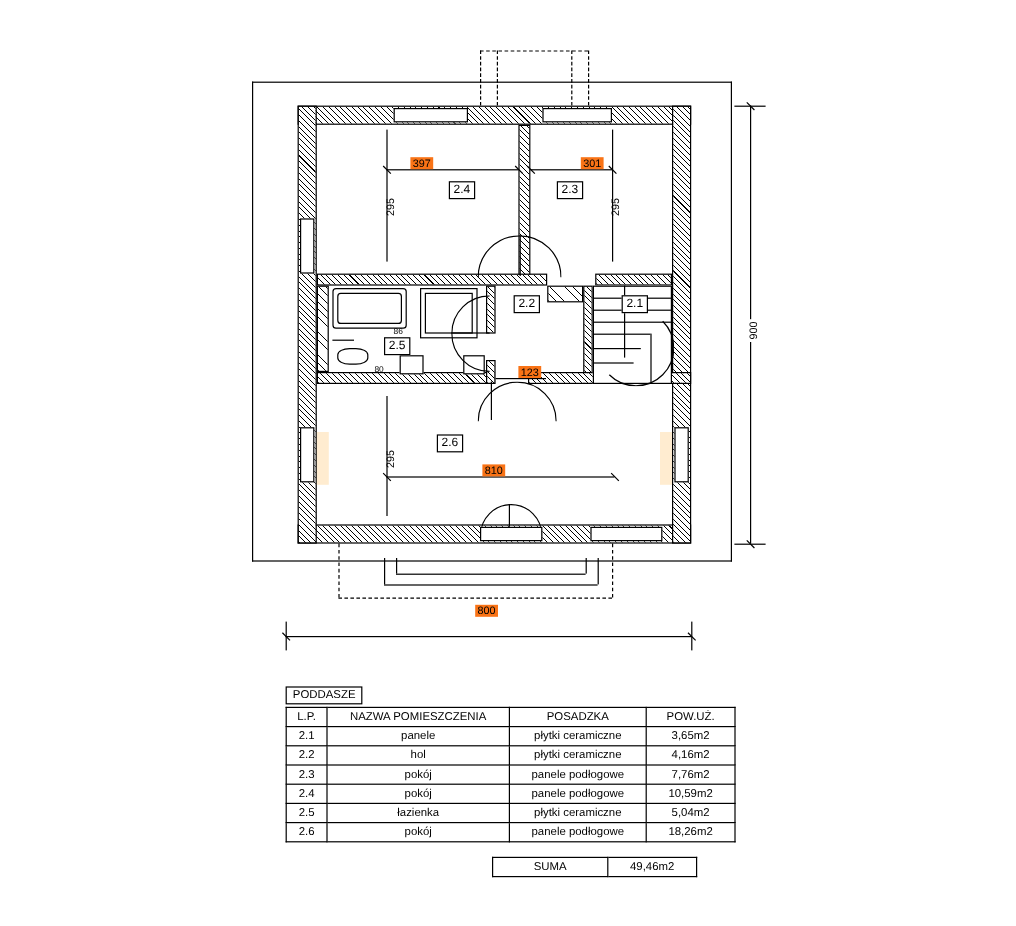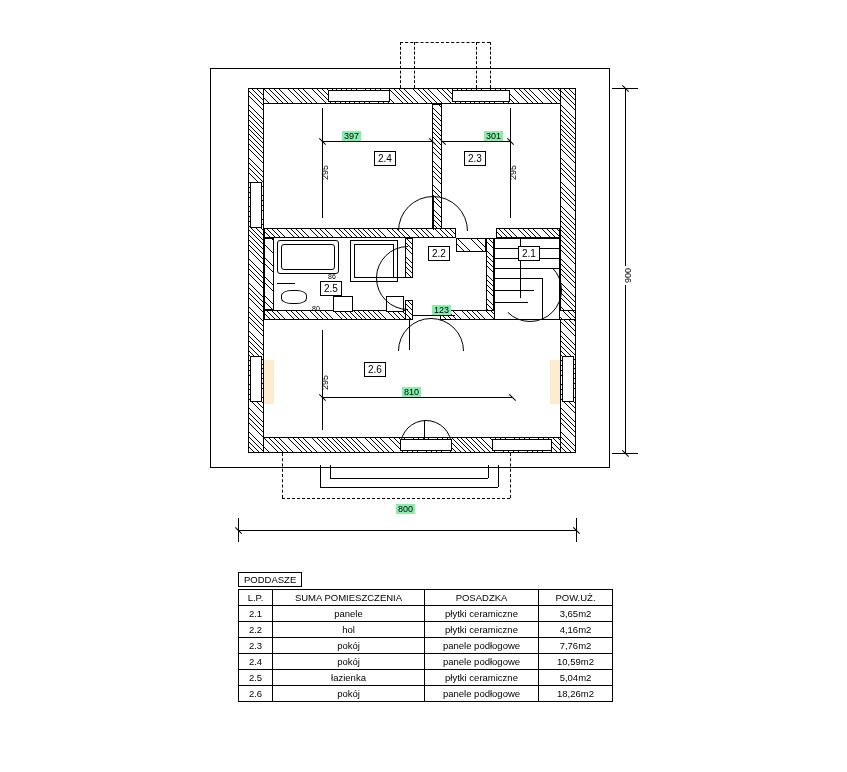--- a/index.html
+++ b/index.html
@@ -29,21 +29,21 @@
     position: absolute;
     font-size: 9px;
     line-height: 10px;
     color: #000;
     white-space: nowrap;
   }
   .dim-lbl {
     position: absolute;
     font-size: 9px;
     color: #000;
-    background: #86efac;
+    background: #f97316;
     padding: 0 2px;
     white-space: nowrap;
   }
   .rot {
     transform: rotate(-90deg);
     transform-origin: left top;
   }
   .roombox {
     position: absolute;
     border: 1px solid #000;
@@ -313,21 +313,21 @@
     <div class="tick" style="left:572px;top:530px;"></div>
     <div class="dim-lbl" style="left:396px;top:504px;">800</div>
   </div>
 
   <div id="legend">
     <div class="title-box">PODDASZE</div>
     <table class="tbl">
       <thead>
         <tr>
           <th class="col-lp">L.P.</th>
-          <th class="col-nm">SUMA POMIESZCZENIA</th>
+          <th class="col-nm">NAZWA POMIESZCZENIA</th>
           <th class="col-fl">POSADZKA</th>
           <th class="col-ar">POW.UŻ.</th>
         </tr>
       </thead>
       <tbody>
         <tr>
           <td>2.1</td>
           <td>panele</td>
           <td>płytki ceramiczne</td>
           <td>3,65m2</td>
@@ -359,14 +359,22 @@
         <tr>
           <td>2.6</td>
           <td>pokój</td>
           <td>panele podłogowe</td>
           <td>18,26m2</td>
         </tr>
       </tbody>
     </table>
   </div>
 
+  <table id="sumtable">
+    <tbody>
+        <tr>
+      <td class="sum-lbl">SUMA</td>
+      <td class="sum-val">49,46m2</td>
+    </tr>
+  </tbody>
+    </table>
 
 </div>
 
 </body></html>

